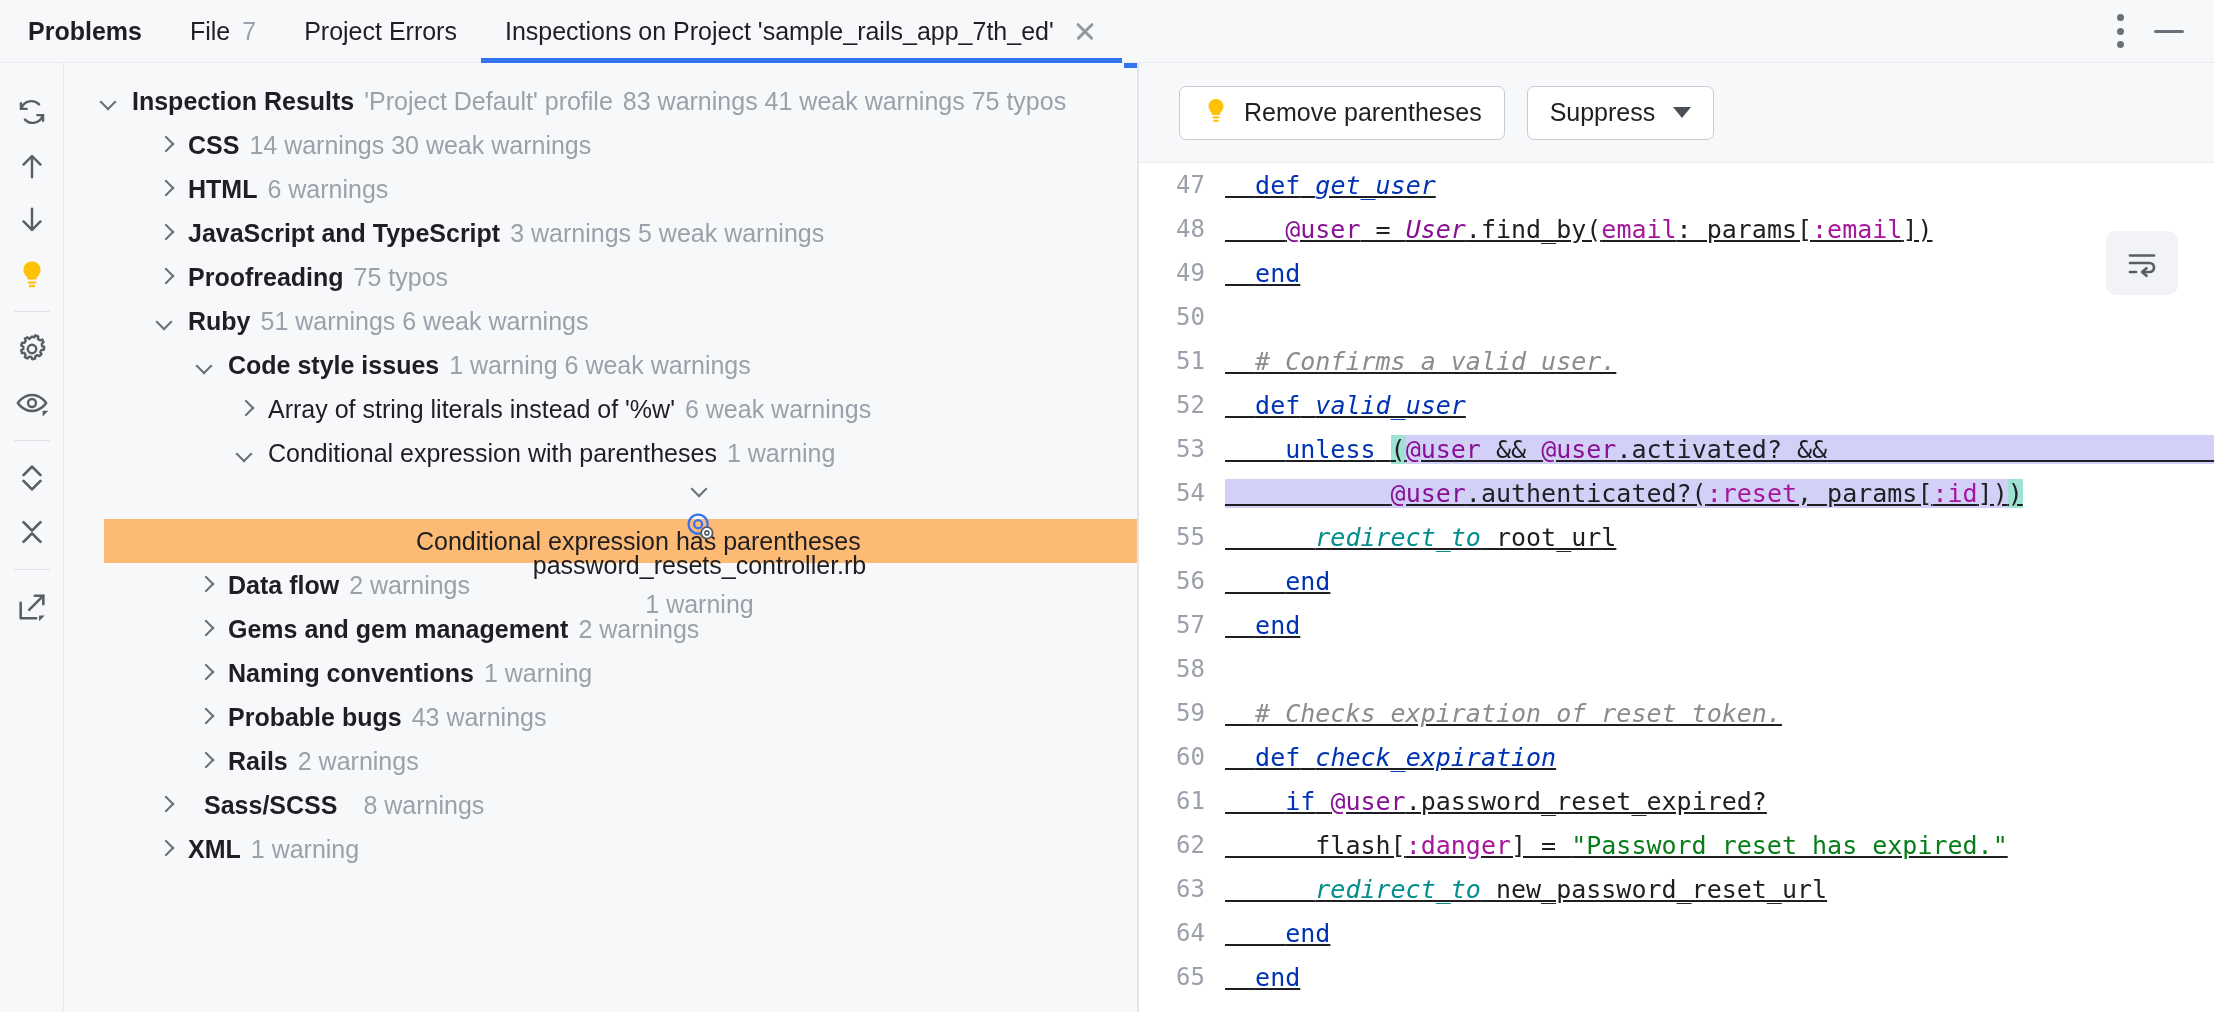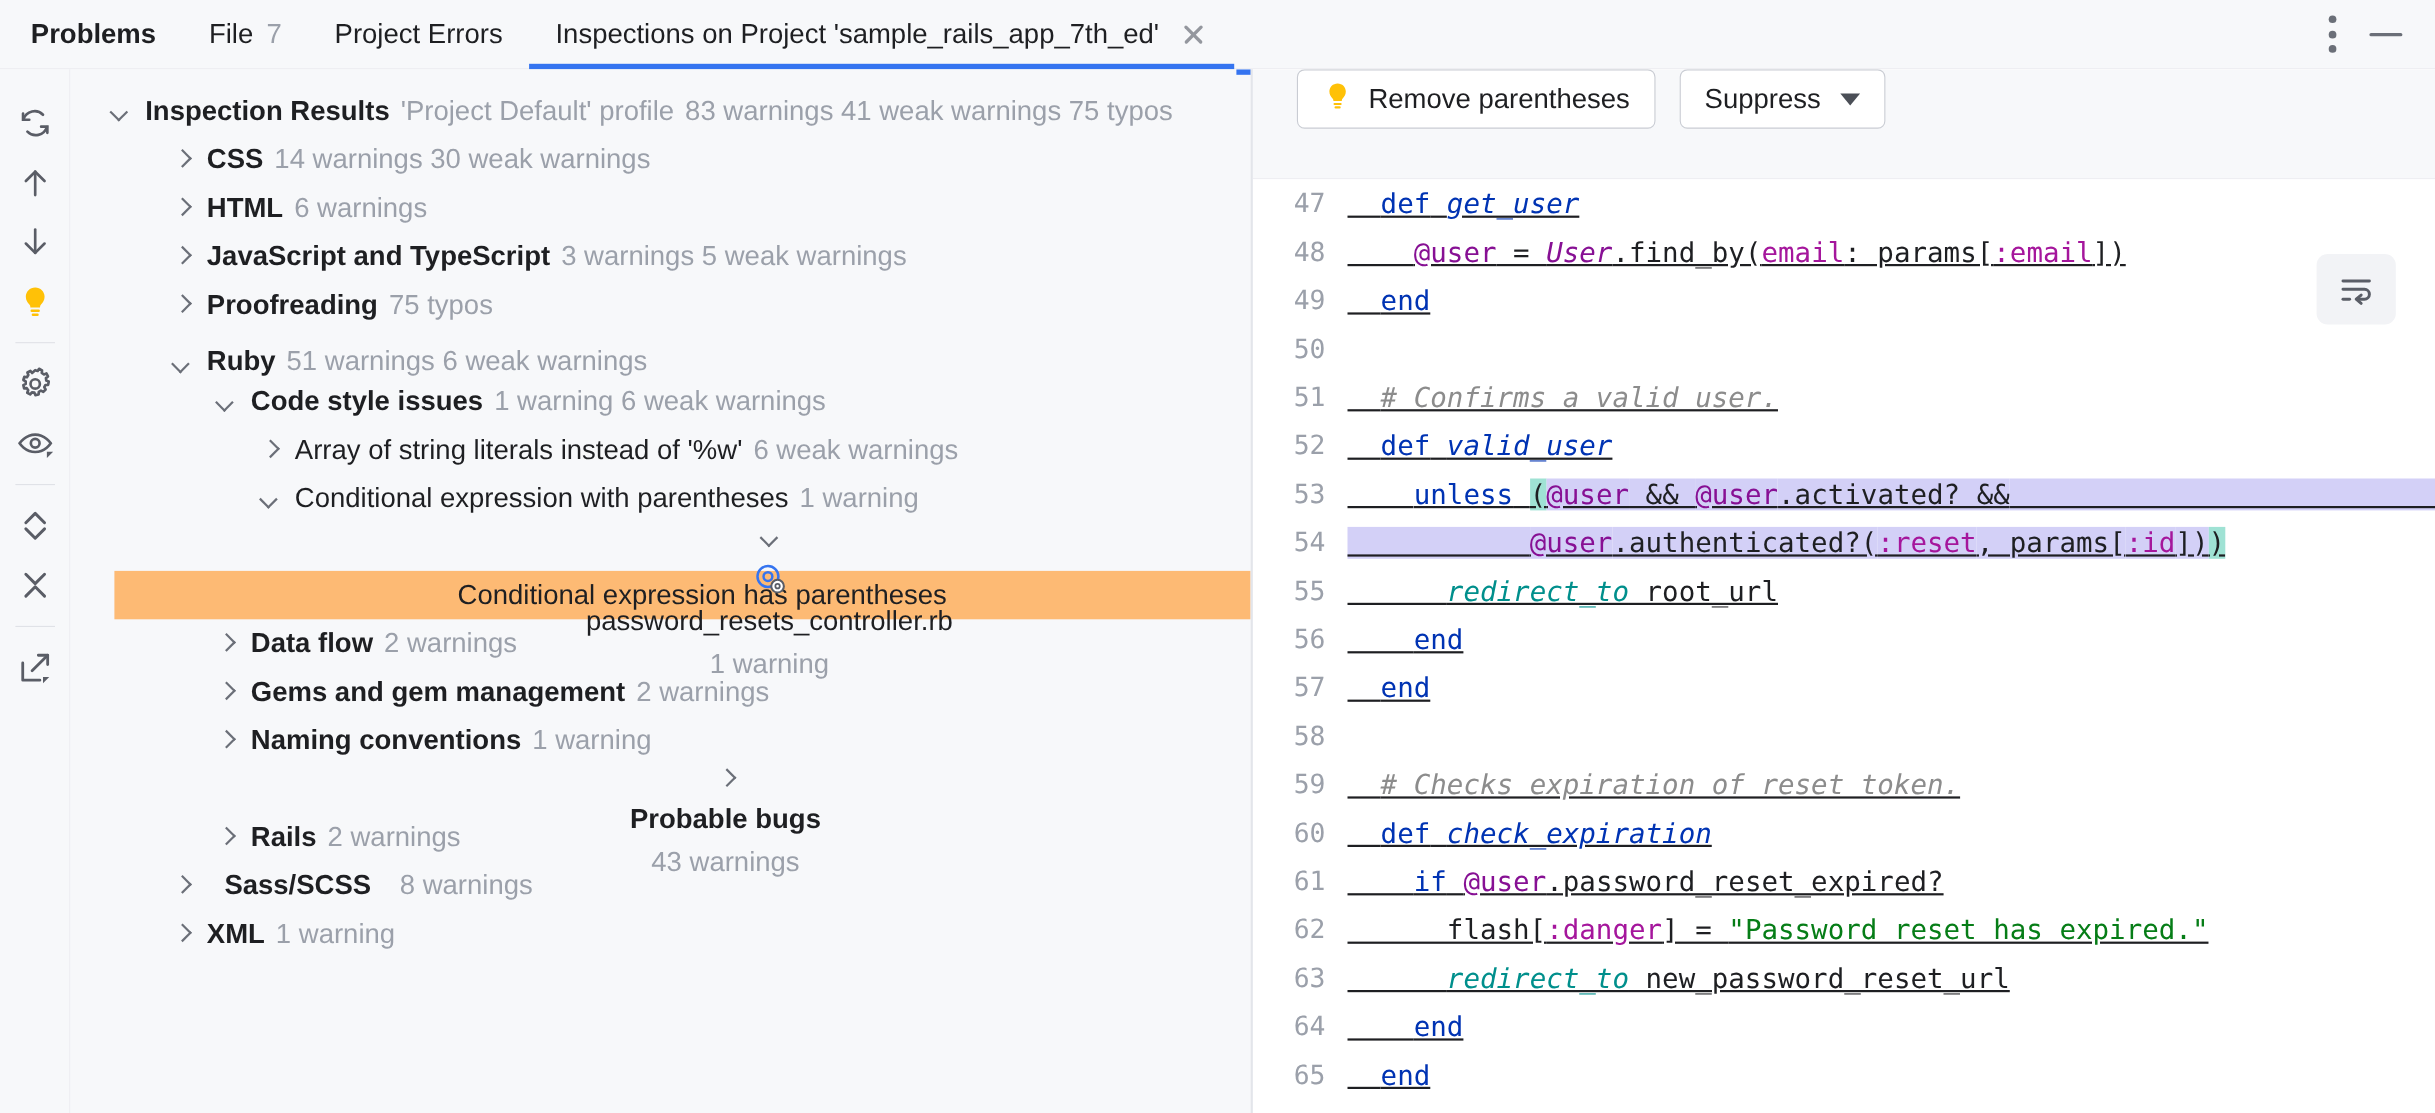--- a/index.html
+++ b/index.html
@@ -106,21 +106,21 @@
     position: absolute; top: 63px; left: 1137px; width: 2px; height: 949px;
     background: #e3e5ea;
   }
 
   
   .detail {
     position: absolute; top: 63px; left: 1139px; width: 1075px; height: 949px;
     background: #ffffff; overflow: hidden;
   }
   .detail-toolbar {
-    height: 100px; background: #f7f8fa; display: flex; align-items: flex-start;
+    height: 100px; background: #f7f8fa; display: flex; align-items: center;
     gap: 22px; padding-left: 40px; border-bottom: 1px solid #ebecf0;
   }
   .btn {
     height: 54px; border: 1px solid #c9ccd3; border-radius: 7px;
     background: #ffffff; display: flex; align-items: center; gap: 14px;
     padding: 0 22px; font-size: 25px; color: #1e1f22; cursor: default;
     white-space: nowrap;
   }
   .caret-down {
     width: 0; height: 0; border-left: 9px solid transparent;
@@ -308,21 +308,21 @@
         <span class="title">JavaScript and TypeScript</span>
         <span class="meta">3 warnings 5 weak warnings</span>
       </div>
 
       <div class="row" style="padding-left:88px;">
         <span class="chev"></span>
         <span class="title">Proofreading</span>
         <span class="meta">75 typos</span>
       </div>
 
-      <div class="row" style="padding-left:88px;align-items:flex-end;">
+      <div class="row" style="padding-left:88px;">
         <span class="chev open"></span>
         <span class="title">Ruby</span>
         <span class="meta">51 warnings 6 weak warnings</span>
       </div>
 
       <div class="row" style="padding-left:128px;">
         <span class="chev open"></span>
         <span class="title">Code style issues</span>
         <span class="meta">1 warning 6 weak warnings</span>
       </div>
@@ -369,21 +369,21 @@
         <span class="title">Gems and gem management</span>
         <span class="meta">2 warnings</span>
       </div>
 
       <div class="row" style="padding-left:128px;">
         <span class="chev"></span>
         <span class="title">Naming conventions</span>
         <span class="meta">1 warning</span>
       </div>
 
-      <div class="row" style="padding-left:128px;flex-direction:column;">
+      <div class="row" style="padding-left:128px;">
         <span class="chev"></span>
         <span class="title">Probable bugs</span>
         <span class="meta">43 warnings</span>
       </div>
 
       <div class="row" style="padding-left:128px;">
         <span class="chev"></span>
         <span class="title">Rails</span>
         <span class="meta">2 warnings</span>
       </div>

